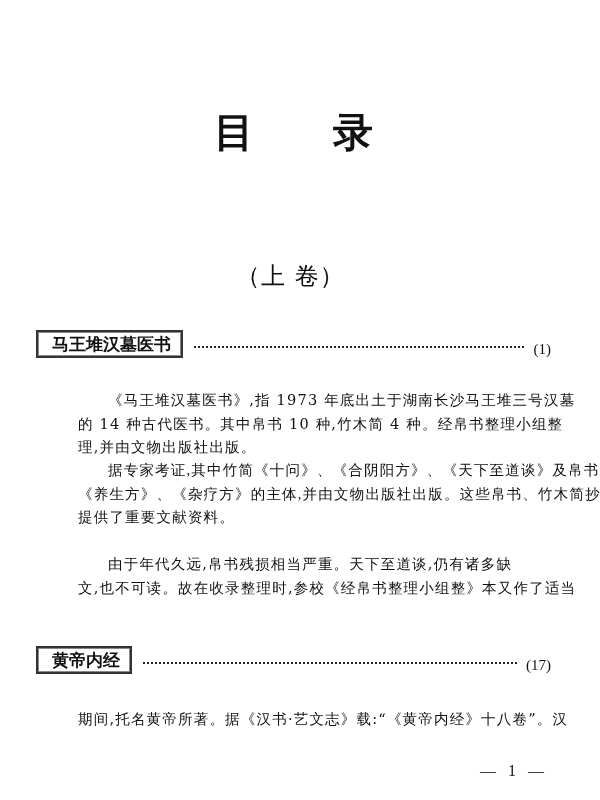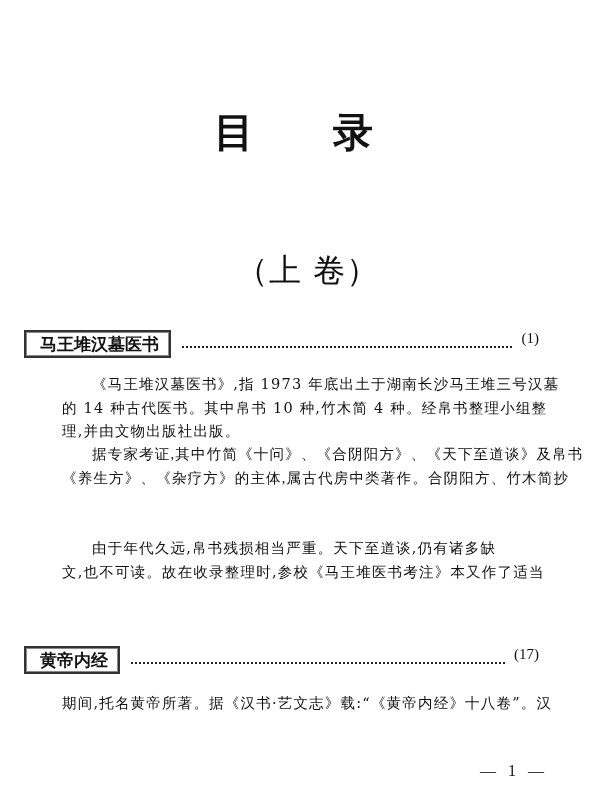--- a/index.html
+++ b/index.html
@@ -10,27 +10,27 @@
   }
   .page-title {
     position: absolute; top: 108px; left: 0; width: 600px;
     text-align: center;
     font-family: "DejaVu Sans", "Liberation Sans", sans-serif;
     font-weight: bold; font-size: 40px; line-height: 48px;
   }
   .page-title .c1 { position: absolute; left: 214px; top: 0; }
   .page-title .c2 { position: absolute; left: 333px; top: 0; }
   .volume-title {
-    position: absolute; top: 254px; left: 236px;
+    position: absolute; top: 260px; left: 236px;
     font-family: "DejaVu Sans", "Liberation Sans", sans-serif;
-    font-size: 32px; line-height: 32px; letter-spacing: 1px;
+    font-size: 24px; line-height: 32px; letter-spacing: 1px;
   }
   .toc-entry {
-    position: absolute; left: 24px; width: 515px; height: 28px;
-    display: flex; align-items: flex-start;
+    position: absolute; left: 36px; width: 515px; height: 28px;
+    display: flex; align-items: flex-end;
   }
   .toc-box {
     border: 2px solid #333; box-shadow: inset 0 0 0 1px #888;
     padding: 1px 10px 1px 14px; height: 22px; line-height: 22px;
     font-family: "DejaVu Serif", "Liberation Serif", serif;
     font-weight: bold; font-size: 17px; white-space: nowrap;
     flex: 0 0 auto;
   }
   .toc-dots {
     flex: 1 1 auto; margin: 0 8px 0 10px; height: 2px; align-self: center;
@@ -38,21 +38,21 @@
     background-size: 4px 2px; background-repeat: repeat-x;
     position: relative; top: 3px;
   }
   .toc-page {
     font-family: "Liberation Serif", "DejaVu Serif", serif;
     font-size: 15px; white-space: nowrap; flex: 0 0 auto;
   }
   .para {
     position: absolute; left: 62px; width: 520px;
     font-size: 14.5px; line-height: 23.5px; letter-spacing: 1.2px;
-    margin: 0; text-align: justify;
+    margin: 16px; text-align: justify;
   }
   .para .line { display: block; white-space: nowrap; }
   .para .indent { padding-left: 30px; }
   .page-number {
     position: absolute; top: 762px; left: 480px;
     font-family: "Liberation Serif", "DejaVu Serif", serif;
     font-size: 16px; letter-spacing: 4px;
   }
 </style>
 </head>
@@ -72,26 +72,27 @@
 </div>
 
 <p class="para" style="top:373px;">
   <span class="line indent">《马王堆汉墓医书》,指 1973 年底出土于湖南长沙马王堆三号汉墓</span>
   <span class="line">的 14 种古代医书。其中帛书 10 种,竹木简 4 种。经帛书整理小组整</span>
   <span class="line">理,并由文物出版社出版。</span>
 </p>
 
 <p class="para" style="top:443px;font-family:Liberation Serif, serif;">
   <span class="line indent">据专家考证,其中竹简《十问》、《合阴阳方》、《天下至道谈》及帛书</span>
-  <span class="line">《养生方》、《杂疗方》的主体,属古代房中类著作。合阴阳方、竹木简抄</span>
+  <span class="line">《养生方》、《杂疗方》的主体,并由文物出版社出版。这些帛书、竹木简抄</span>
+  <span class="line">提供了重要文献资料。</span>
 </p>
 
 <p class="para" style="top:537px;">
   <span class="line indent">由于年代久远,帛书残损相当严重。天下至道谈,仍有诸多缺</span>
-  <span class="line">文,也不可读。故在收录整理时,参校《马王堆医书考注》本又作了适当</span>
+  <span class="line">文,也不可读。故在收录整理时,参校《经帛书整理小组整》本又作了适当</span>
 </p>
 
 <div class="toc-entry" style="top:646px;">
   <span class="toc-box">黄帝内经</span>
   <span class="toc-dots"></span>
   <span class="toc-page">(17)</span>
 </div>
 
 <p class="para" style="top:692px;">
   <span class="line">期间,托名黄帝所著。据《汉书·艺文志》载:“《黄帝内经》十八卷”。汉</span>

